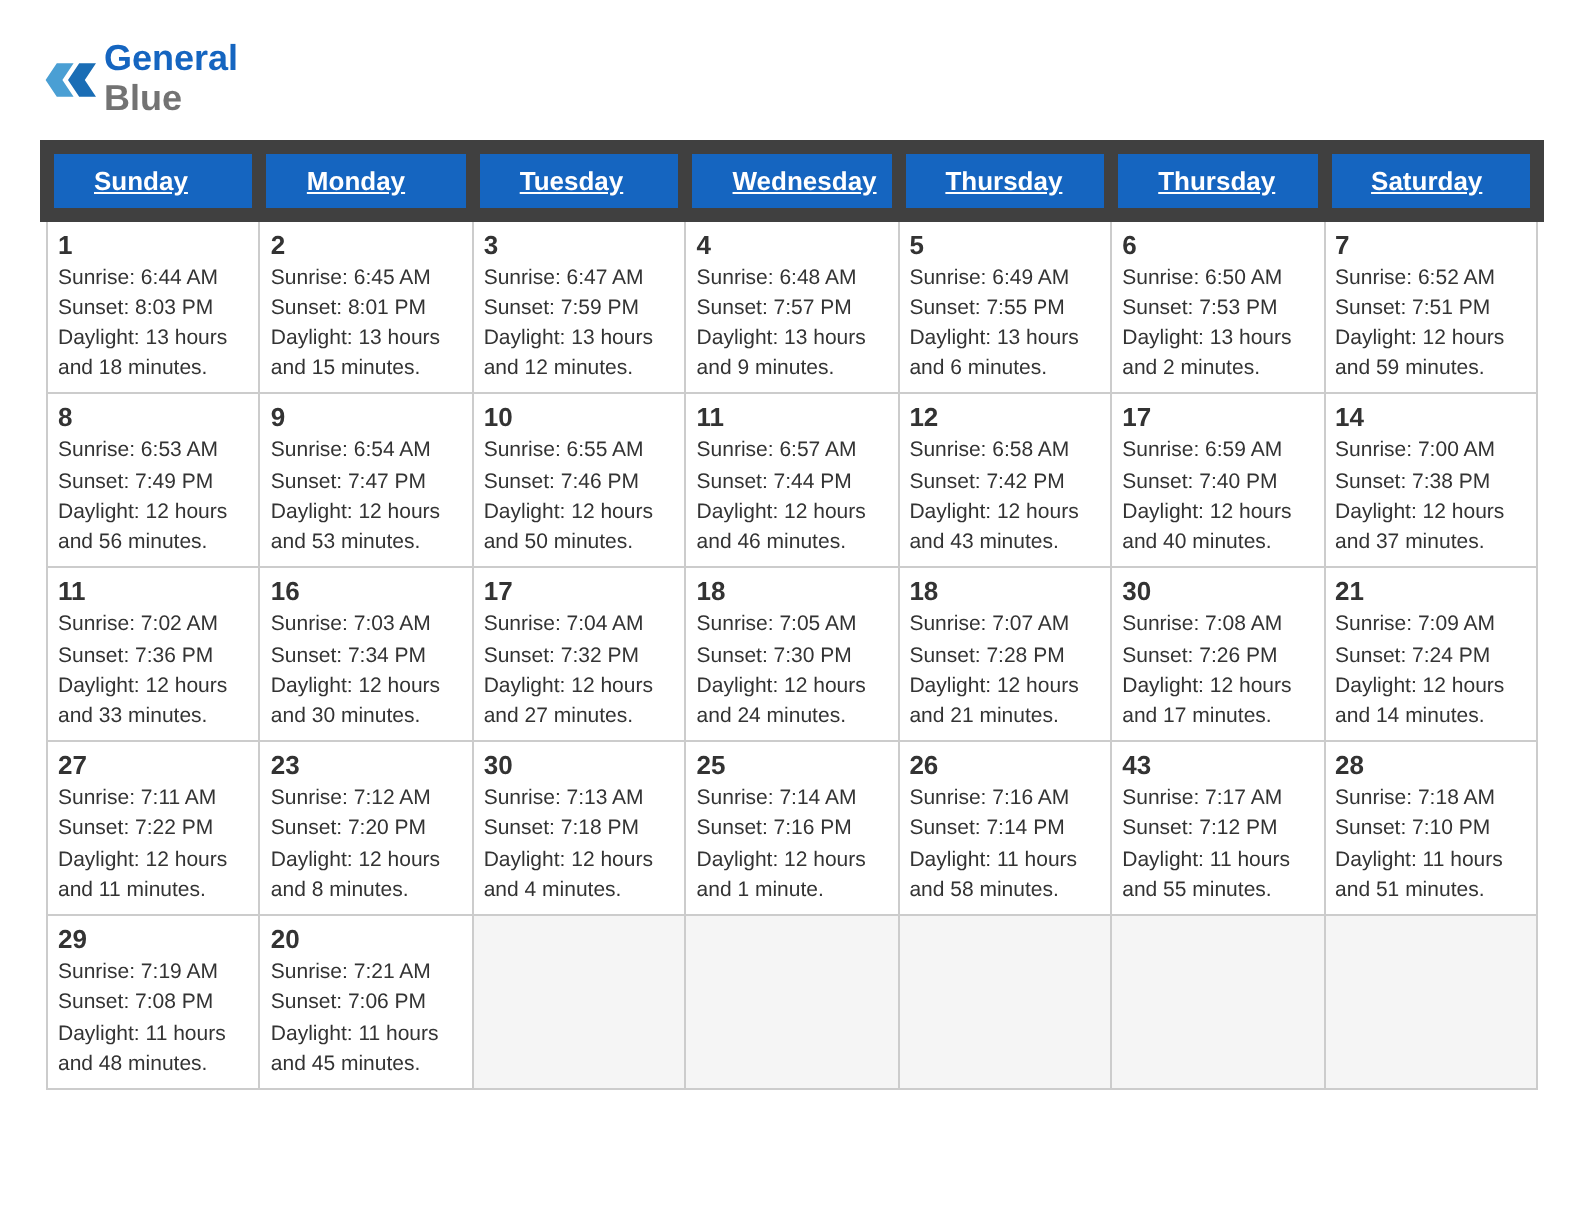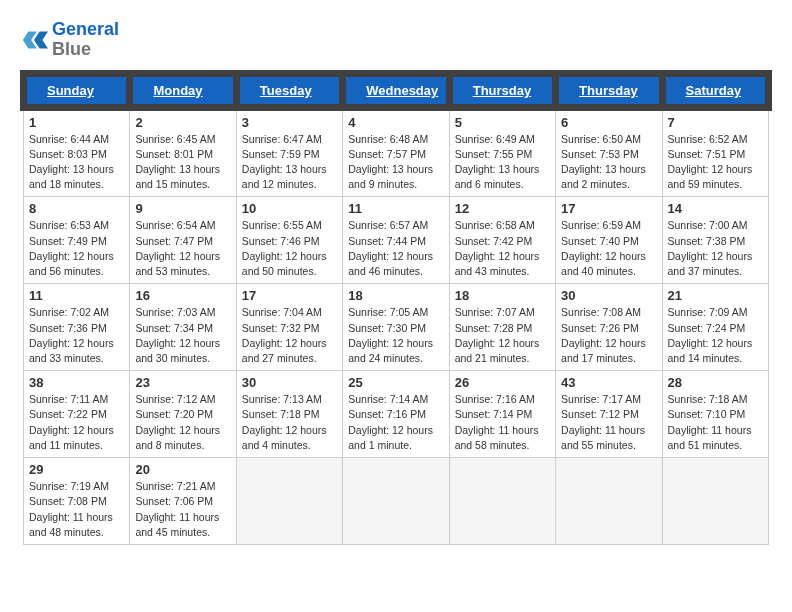--- a/index.html
+++ b/index.html
@@ -197,21 +197,21 @@
           <span class="day-num">30</span>
           <div class="day-info">Sunrise: 7:08 AM<br>Sunset: 7:26 PM<br>Daylight: 12 hours and 17 minutes.</div>
         </td>
         <td>
           <span class="day-num">21</span>
           <div class="day-info">Sunrise: 7:09 AM<br>Sunset: 7:24 PM<br>Daylight: 12 hours and 14 minutes.</div>
         </td>
       </tr>
       <tr>
         <td>
-          <span class="day-num">38</span>
+          <span class="day-num">27</span>
           <div class="day-info">Sunrise: 7:11 AM<br>Sunset: 7:22 PM<br>Daylight: 12 hours and 11 minutes.</div>
         </td>
         <td>
           <span class="day-num">23</span>
           <div class="day-info">Sunrise: 7:12 AM<br>Sunset: 7:20 PM<br>Daylight: 12 hours and 8 minutes.</div>
         </td>
         <td>
           <span class="day-num">30</span>
           <div class="day-info">Sunrise: 7:13 AM<br>Sunset: 7:18 PM<br>Daylight: 12 hours and 4 minutes.</div>
         </td>

